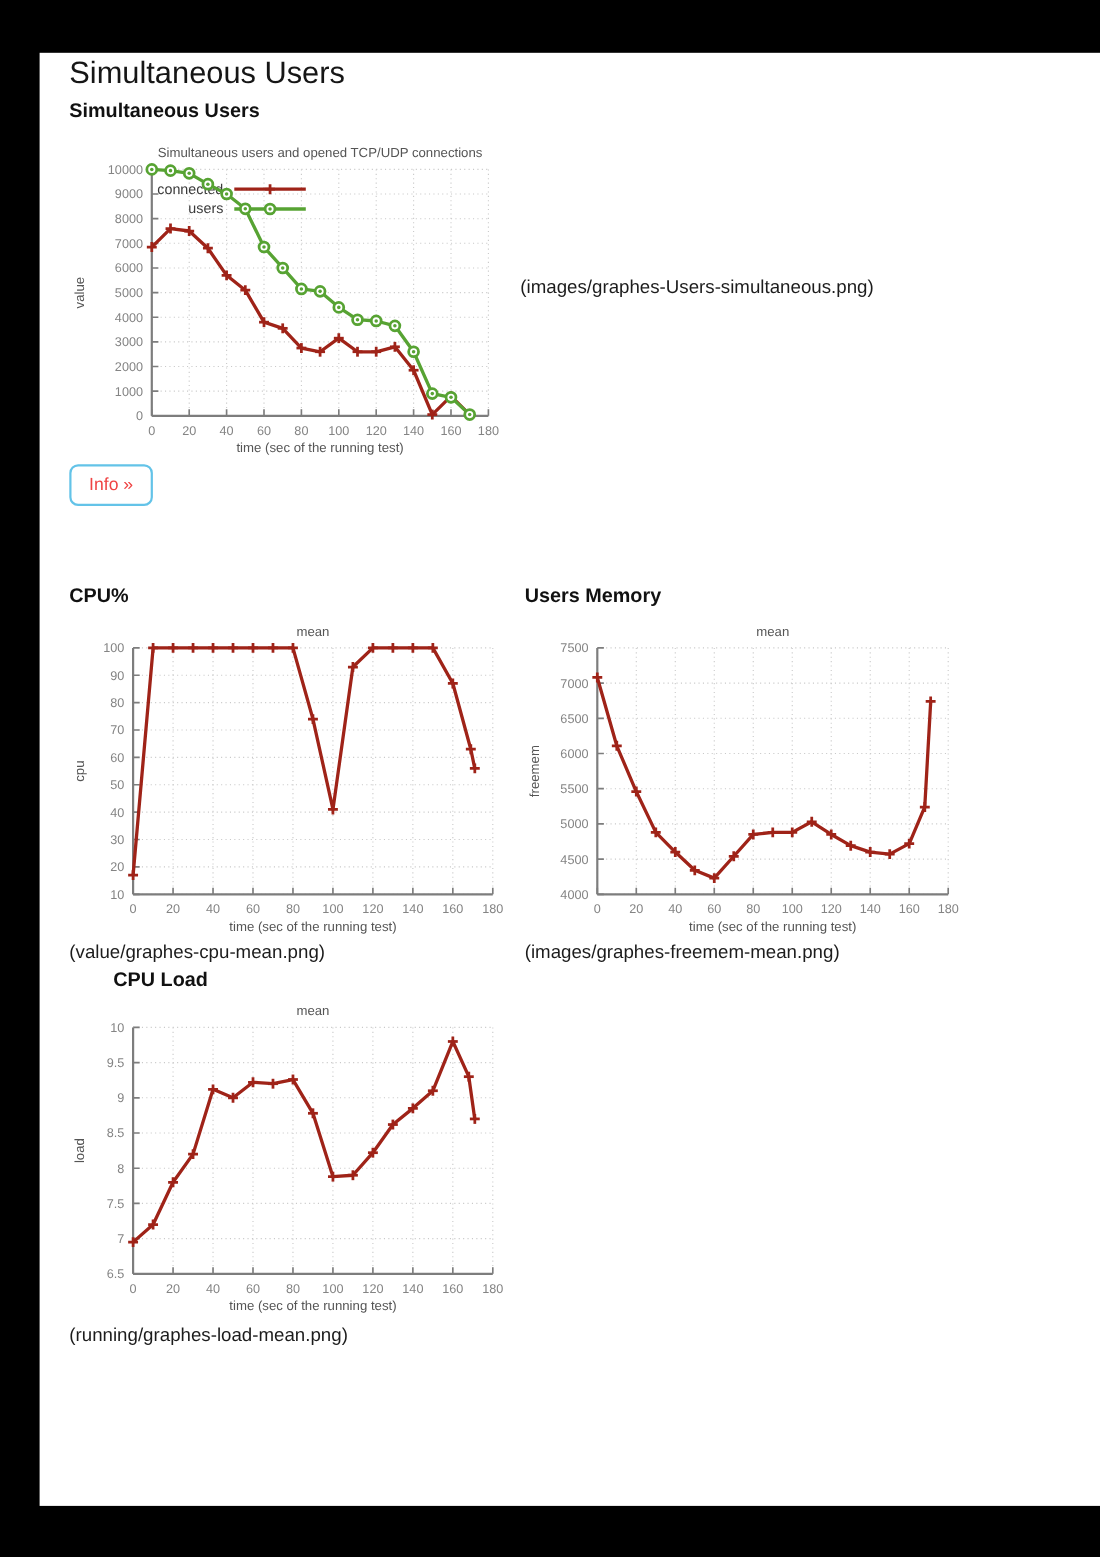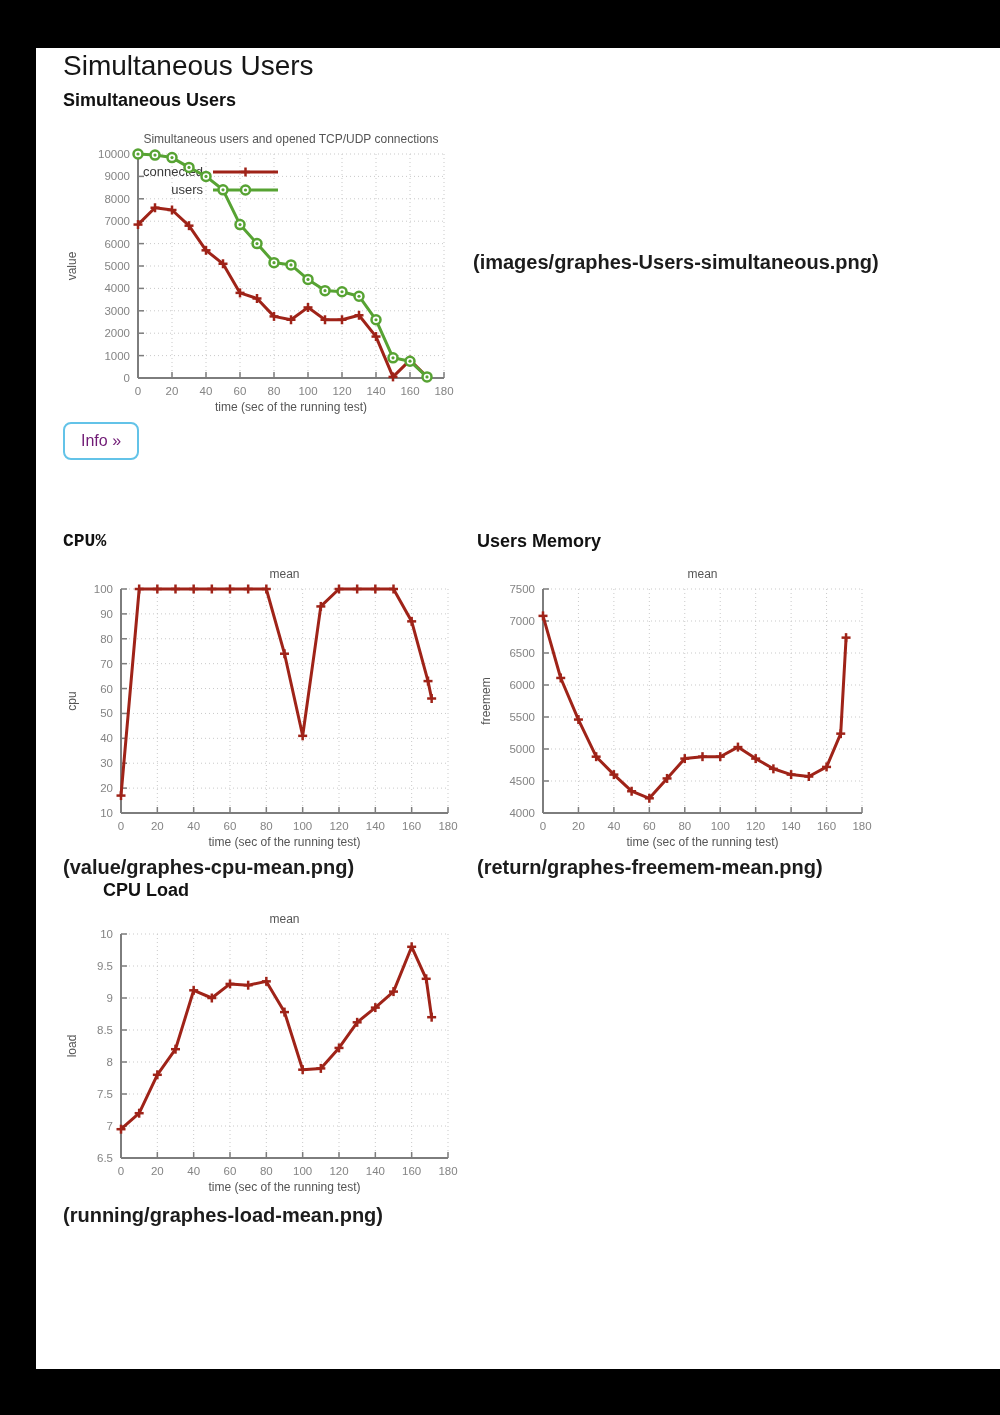--- a/index.html
+++ b/index.html
@@ -19,33 +19,33 @@
     font-size:28px; font-weight:400; color:#161616;
     white-space:nowrap;
   }
   .sublabel {
     position:absolute; margin:0;
     font-size:18px; font-weight:700; color:#111111;
     white-space:nowrap;
   }
   .caption {
     position:absolute; margin:0;
-    font-size:20px; font-weight:700; color:#1c1c1c;
+    font-size:17px; font-weight:400; color:#1c1c1c;
     white-space:nowrap;
   }
   .chart {
     position:absolute; width:403px; height:291px;
   }
   .info-btn {
     position:absolute;
     background:#ffffff;
     border:2px solid #63c3e8;
     border-radius:8px;
     font-family:inherit;
-    font-size:16px; color:#701a75;
+    font-size:16px; color:#ef4444;
     padding:8px 16px;
     cursor:pointer;
   }
 </style>
 </head>
 <body>
 
 <div class="page">
 
   <h1 class="h1" style="top:2px;">Simultaneous Users</h1>
@@ -203,21 +203,21 @@
         <circle cx="347" cy="233.2" r="1.6" fill="#57a333"></circle>
         <circle cx="364" cy="248.88" r="4.5" fill="#ffffff" stroke="#57a333" stroke-width="2.5"></circle>
         <circle cx="364" cy="248.88" r="1.6" fill="#57a333"></circle>
       </svg></div>
 
   <p class="caption" style="left:437px; top:203px;">(images/graphes-Users-simultaneous.png)</p>
 
   <button class="info-btn" style="left:27px; top:374px;">Info »</button>
 
 
-  <p class="sublabel" style="left:27px; top:483px;font-family:Liberation Mono, monospace;">CPU%</p>
+  <p class="sublabel" style="left:27px; top:483px;">CPU%</p>
 
   <p class="sublabel" style="left:441px; top:483px;">Users Memory</p>
 
   <div class="chart" style="left:27px; top:515px;"><svg width="403" height="291">
         <line x1="58" y1="250" x2="385" y2="250" stroke="#c9c9c9" stroke-width="1" stroke-dasharray="1,3"></line>
         <line x1="58" y1="250" x2="64" y2="250" stroke="#7d7d7d" stroke-width="1.5"></line>
         <text x="50" y="254" text-anchor="end" fill="#848484" font-size="11.5px">10</text>
         <line x1="58" y1="225.11111111111111" x2="385" y2="225.11111111111111" stroke="#c9c9c9" stroke-width="1" stroke-dasharray="1,3"></line>
         <line x1="58" y1="225.11111111111111" x2="64" y2="225.11111111111111" stroke="#7d7d7d" stroke-width="1.5"></line>
         <text x="50" y="229.11111111111111" text-anchor="end" fill="#848484" font-size="11.5px">20</text>
@@ -417,21 +417,21 @@
         <line x1="345.05555555555554" y1="203.92000000000002" x2="354.05555555555554" y2="203.92000000000002" stroke="#9f2318" stroke-width="2.5"></line>
         <line x1="349.55555555555554" y1="199.42000000000002" x2="349.55555555555554" y2="208.42000000000002" stroke="#9f2318" stroke-width="2.5"></line>
         <line x1="359.23333333333335" y1="170.64" x2="368.23333333333335" y2="170.64" stroke="#9f2318" stroke-width="2.5"></line>
         <line x1="363.73333333333335" y1="166.14" x2="363.73333333333335" y2="175.14" stroke="#9f2318" stroke-width="2.5"></line>
         <line x1="364.55" y1="74.64000000000001" x2="373.55" y2="74.64000000000001" stroke="#9f2318" stroke-width="2.5"></line>
         <line x1="369.05" y1="70.14000000000001" x2="369.05" y2="79.14000000000001" stroke="#9f2318" stroke-width="2.5"></line>
       </svg></div>
 
   <p class="caption" style="left:27px; top:808px;">(value/graphes-cpu-mean.png)</p>
 
-  <p class="caption" style="left:441px; top:808px;">(return/graphes-freemem-mean.png)</p>
+  <p class="caption" style="left:441px; top:808px;">(images/graphes-freemem-mean.png)</p>
 
   <p class="sublabel" style="left:27px; top:832px;margin-left:40px;">CPU Load</p>
 
   <div class="chart" style="left:27px; top:860px;"><svg width="403" height="291">
         <line x1="58" y1="250" x2="385" y2="250" stroke="#c9c9c9" stroke-width="1" stroke-dasharray="1,3"></line>
         <line x1="58" y1="250" x2="64" y2="250" stroke="#7d7d7d" stroke-width="1.5"></line>
         <text x="50" y="254" text-anchor="end" fill="#848484" font-size="11.5px">6.5</text>
         <line x1="58" y1="218" x2="385" y2="218" stroke="#c9c9c9" stroke-width="1" stroke-dasharray="1,3"></line>
         <line x1="58" y1="218" x2="64" y2="218" stroke="#7d7d7d" stroke-width="1.5"></line>
         <text x="50" y="222" text-anchor="end" fill="#848484" font-size="11.5px">7</text>

